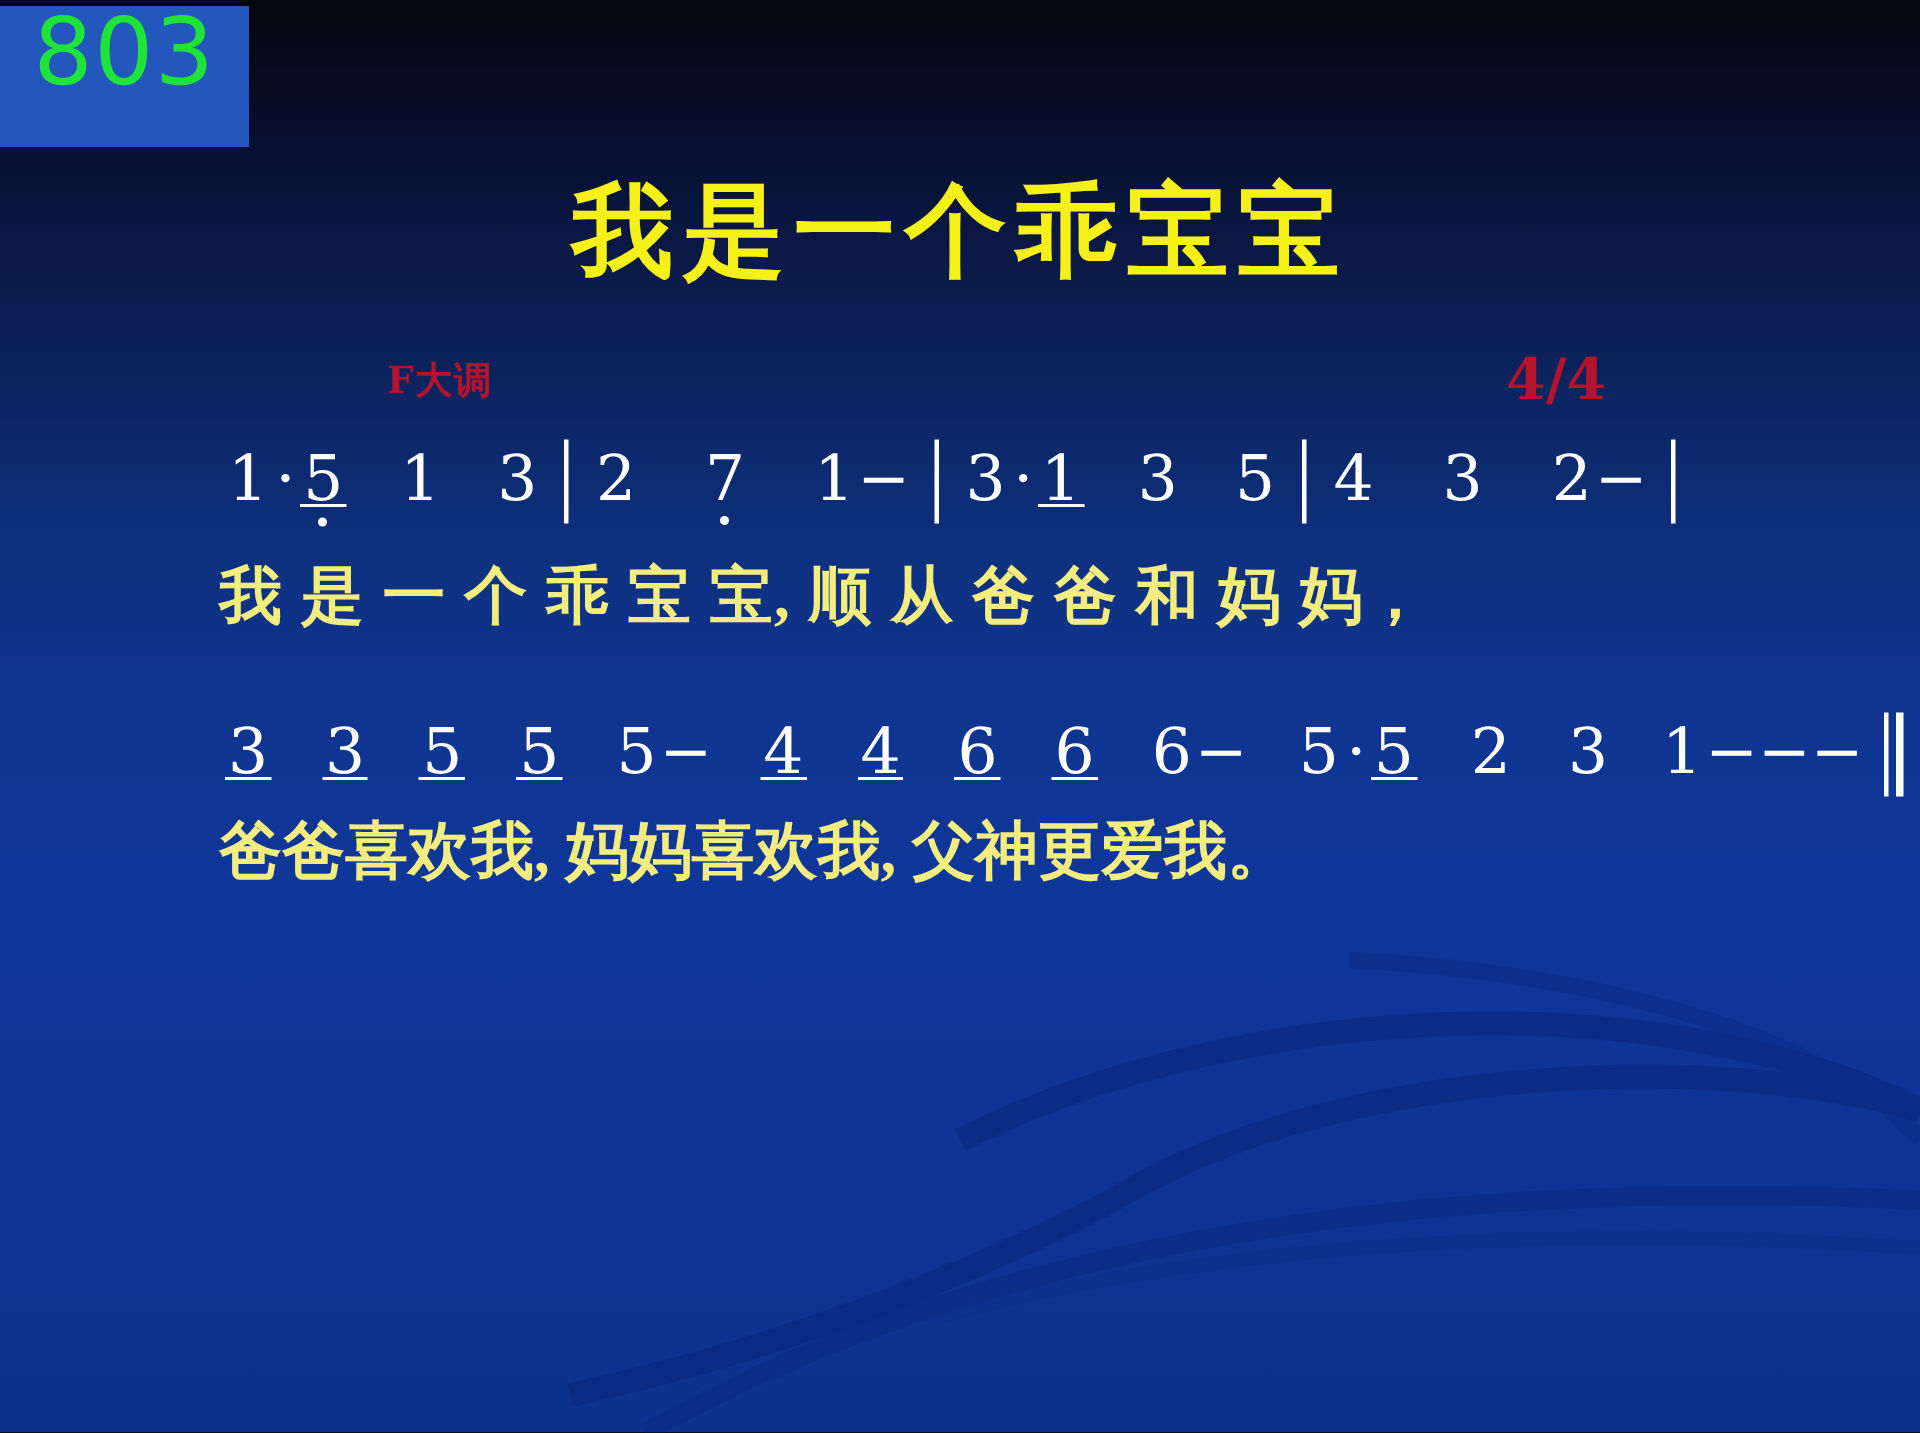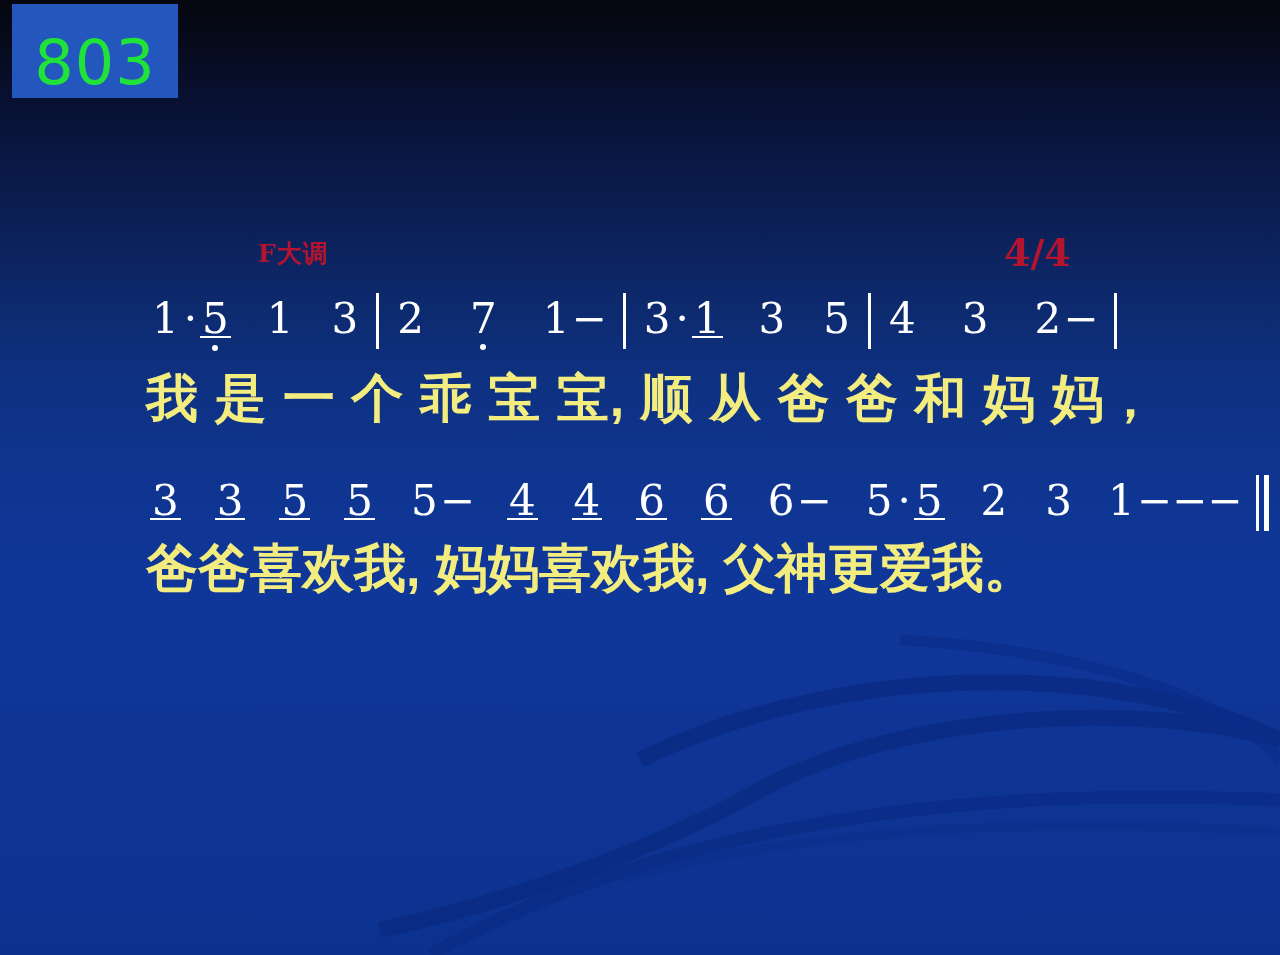--- a/index.html
+++ b/index.html
@@ -39,23 +39,22 @@
 
   
   #badge {
     position: absolute;
     left: 0px;
     top: 4px;
     width: 166px;
     height: 94px;
     background: #2457bd;
     display: flex;
-    align-items: flex-end;
+    align-items: flex-start;
     justify-content: center;
-    margin-left: 12px;
   }
   #badge .num {
     color: #20e33a;
     font-size: 62px;
     line-height: 62px;
     font-weight: 400;
     letter-spacing: 1px;
     font-family: "DejaVu Sans", sans-serif;
     padding-bottom: 4px;
   }
@@ -189,24 +188,24 @@
     background: #ffffff;
   }
   .endbar i + i { margin-left: 5px; width: 5px; }
 
   
   .lyrics {
     position: absolute;
     left: 146px;
     width: 1030px;
     color: #f3ec7e;
-    font-size: 52px;
+    font-size: 42px;
     line-height: 60px;
     font-weight: bold;
-    font-family: Liberation Sans, sans-serif;
+    font-family: Liberation Serif, serif;
     white-space: nowrap;
   }
   #lyrics-1 { top: 368px; letter-spacing: 1px; }
   #lyrics-2 { top: 538px; letter-spacing: 0px; }
 </style>
 </head>
 <body>
 
 <div id="slide">
 
@@ -214,20 +213,21 @@
     <path d="M 640 760 C 840 660, 1120 660, 1280 740 C 1140 700, 900 712, 760 790 C 660 846, 520 900, 380 930" fill="none" stroke="#0a2a80" stroke-width="16" opacity="0.75"></path>
     <path d="M 430 955 C 600 860, 860 780, 1280 800" fill="none" stroke="#0a2b84" stroke-width="13" opacity="0.7"></path>
     <path d="M 900 640 C 1090 650, 1230 700, 1280 760" fill="none" stroke="#0b2d88" stroke-width="11" opacity="0.65"></path>
     <path d="M 620 880 C 760 840, 980 812, 1280 832" fill="none" stroke="#0b2e8a" stroke-width="9" opacity="0.6"></path>
   </svg>
 
   <div id="badge">
     <span class="num">803</span>
   </div>
 
+  <div id="title">我是一个乖宝宝</div>
 
   <div id="key-sig">F大调</div>
 
   <div id="meter-sig">4/4</div>
 
   <div class="stave" id="stave-1">
 
     <span class="measure">
       <span class="note">
           <span class="glyph">1</span>

